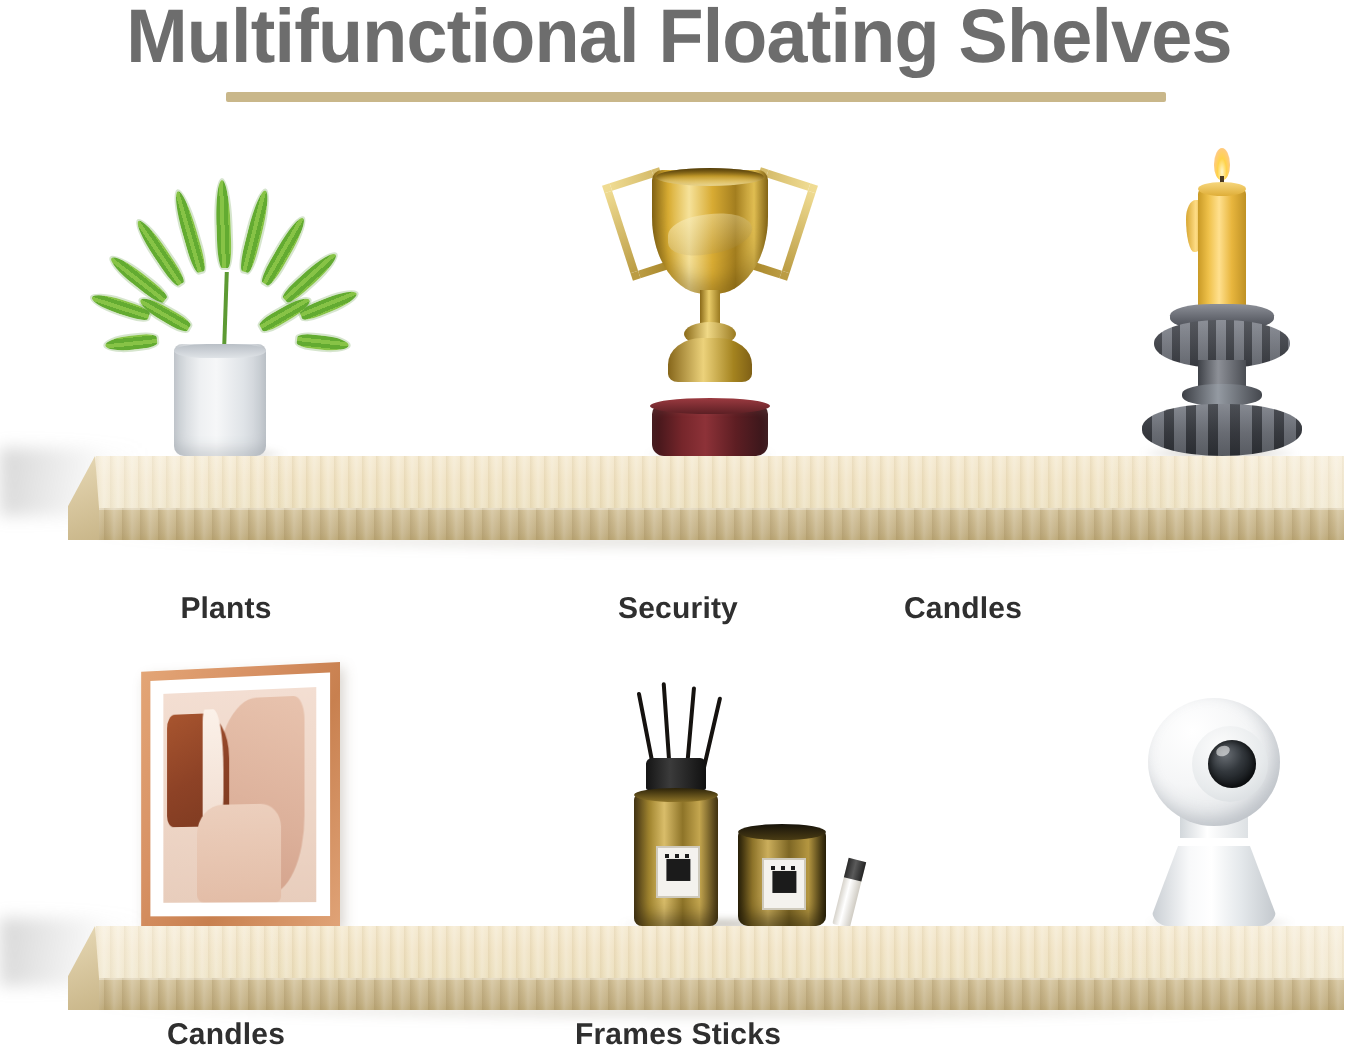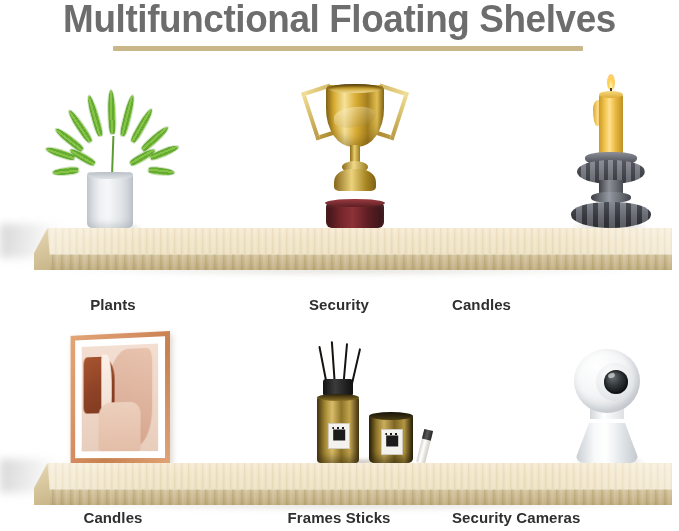--- a/index.html
+++ b/index.html
@@ -488,16 +488,15 @@
         <div class="slab-top"></div>
         <div class="slab-edge"></div>
         <div class="slab-end"></div>
       </div>
     </div>
   </div>
 
   <div class="captions c2">
     <div class="cap a">Candles</div>
     <div class="cap b">Frames Sticks</div>
-    <div class="cap c">Security Cameras</div>
   </div>
 
 </div>
 
 </body></html>

